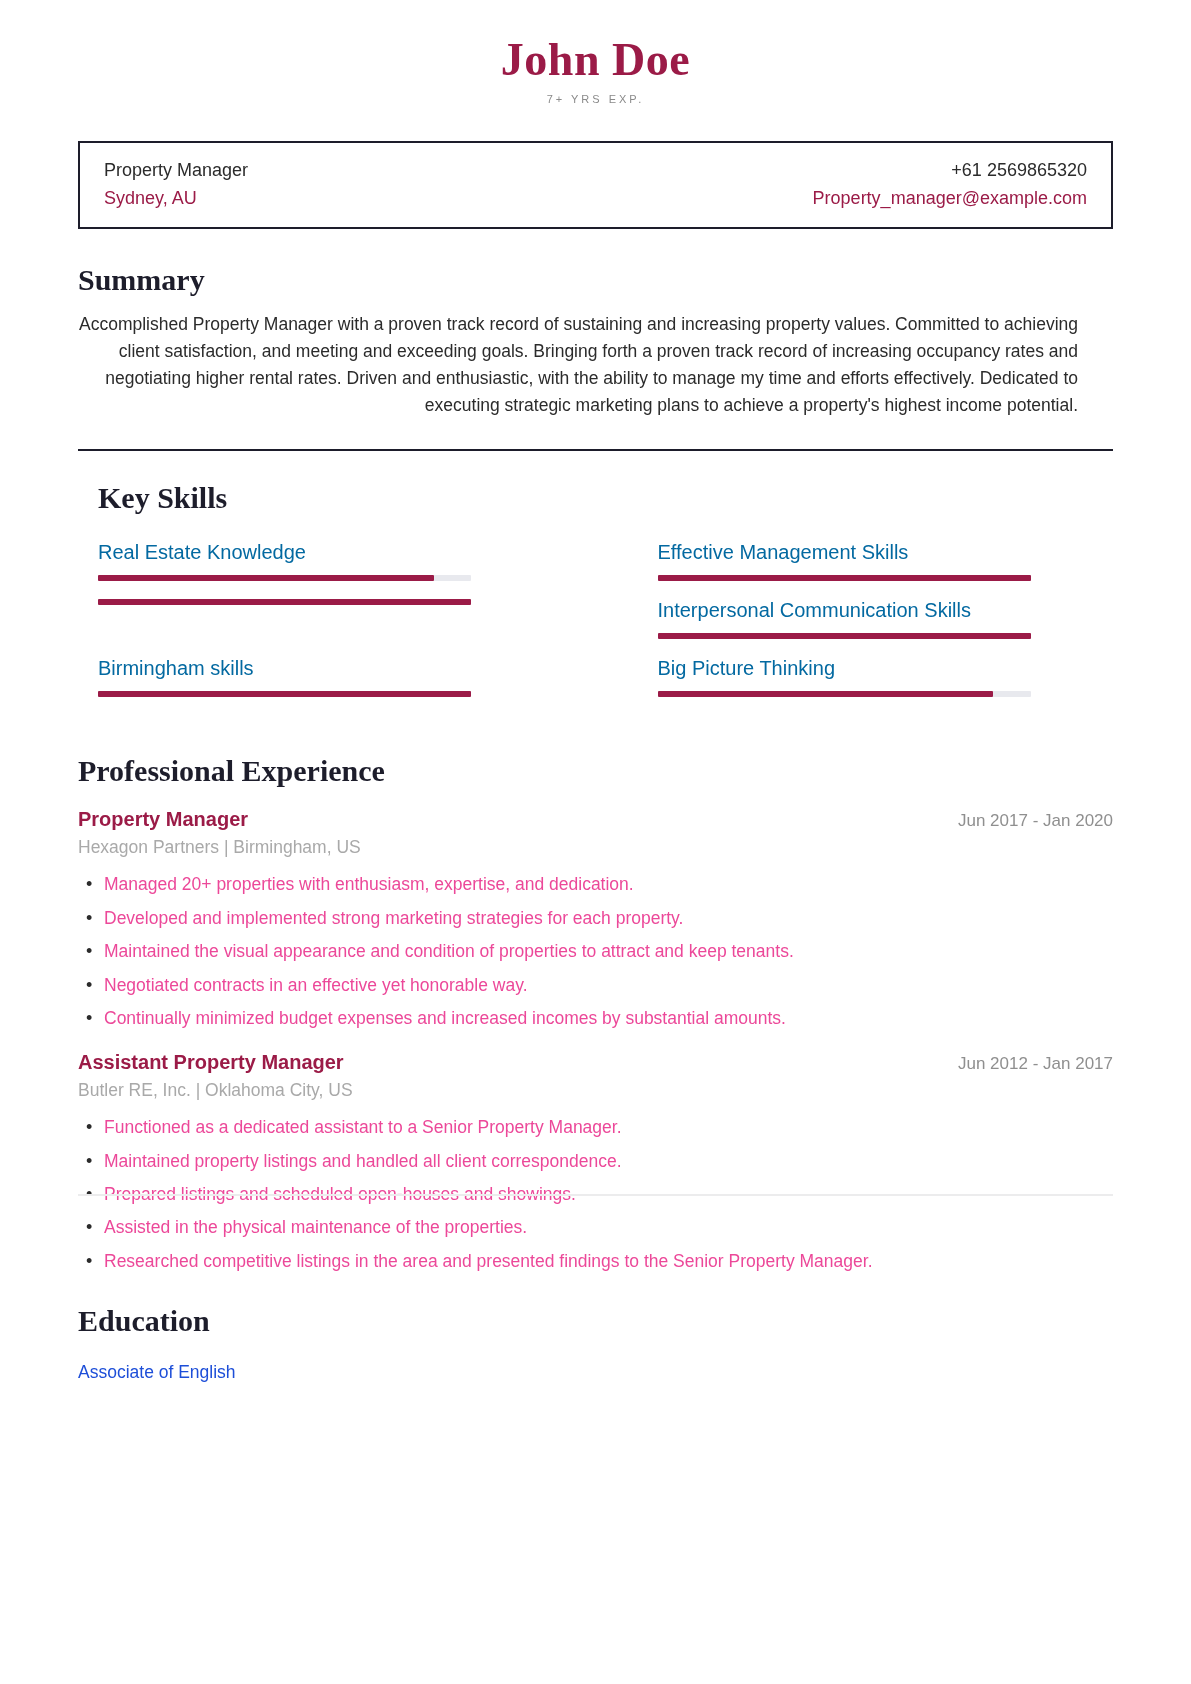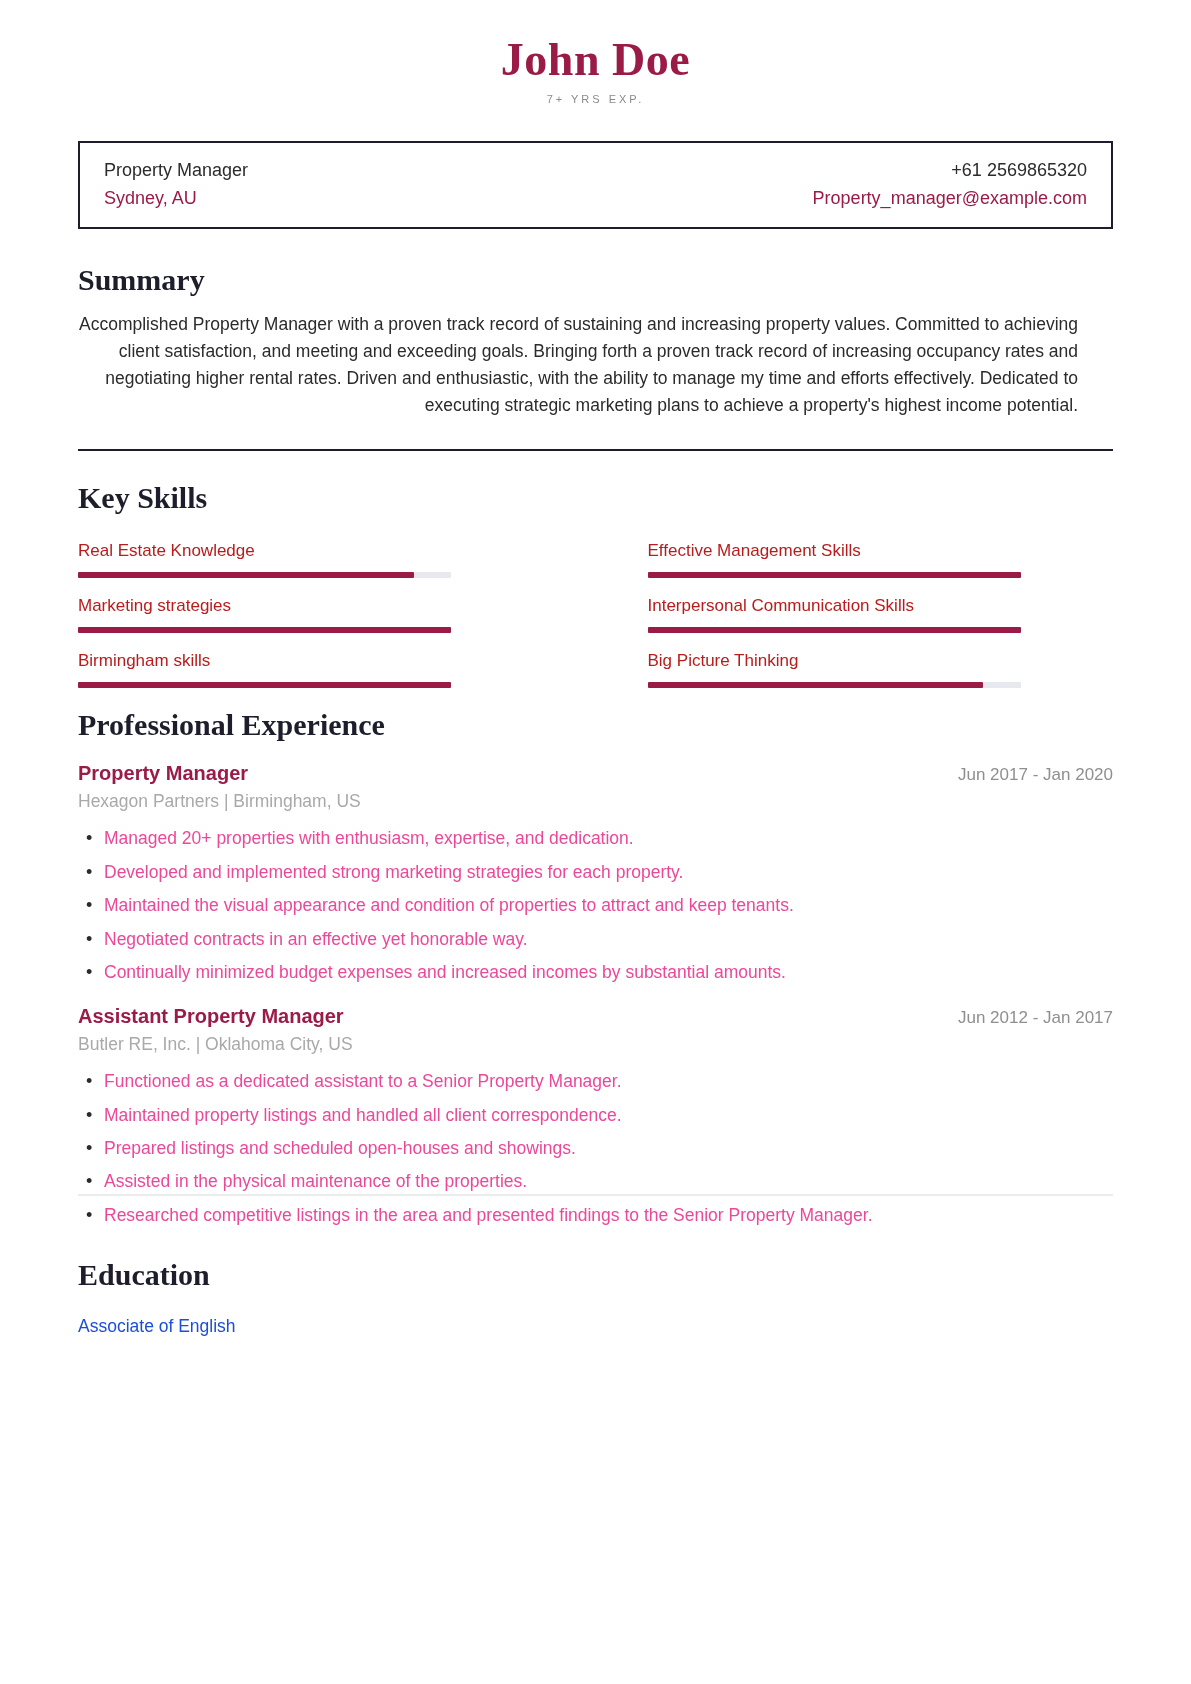--- a/index.html
+++ b/index.html
@@ -80,54 +80,54 @@
     text-align: right;
   }
 
   .divider {
     margin-top: 30px;
     border-top: 2px solid #1d1d2b;
     width: 100%;
   }
 
   
-  #skills-section { margin-top: 30px; }
+  #skills-section { margin-top: 30px; margin-left: 20px; }
   .skills-grid {
     margin-top: 18px;
     display: grid;
     grid-template-columns: 1fr 1fr;
     column-gap: 104px;
     row-gap: 10px;
   }
   .skill {
     padding-top: 8px;
   }
   .skill-label {
-    font-size: 17px;
-    color: #b91c1c;
+    font-size: 20px;
+    color: #0369a1;
     margin-bottom: 11px;
   }
   .skill-bar {
     position: relative;
     height: 6px;
     background: #e8e9ee;
     border-radius: 1px;
     width: 373px;
   }
   .skill-bar > span {
     position: absolute;
     left: 0;
     top: 0;
     bottom: 0;
     background: #9b1b47;
     border-radius: 1px;
   }
 
   
-  #experience-section { margin-top: 20px; }
+  #experience-section { margin-top: 57px; }
   .job { margin-top: 20px; }
   .job-head {
     display: flex;
     justify-content: space-between;
     align-items: baseline;
   }
   .job-title {
     font-size: 20px;
     font-weight: bold;
     color: #9b1b47;
@@ -218,21 +218,20 @@
       </div>
 
       <div class="skill">
         <div class="skill-label">Effective Management Skills</div>
         <div class="skill-bar">
             <span style="width: 100%;"></span>
           </div>
       </div>
 
       <div class="skill">
-        <div class="skill-label">Marketing strategies</div>
         <div class="skill-bar">
             <span style="width: 100%;"></span>
           </div>
       </div>
 
       <div class="skill">
         <div class="skill-label">Interpersonal Communication Skills</div>
         <div class="skill-bar">
             <span style="width: 100%;"></span>
           </div>

